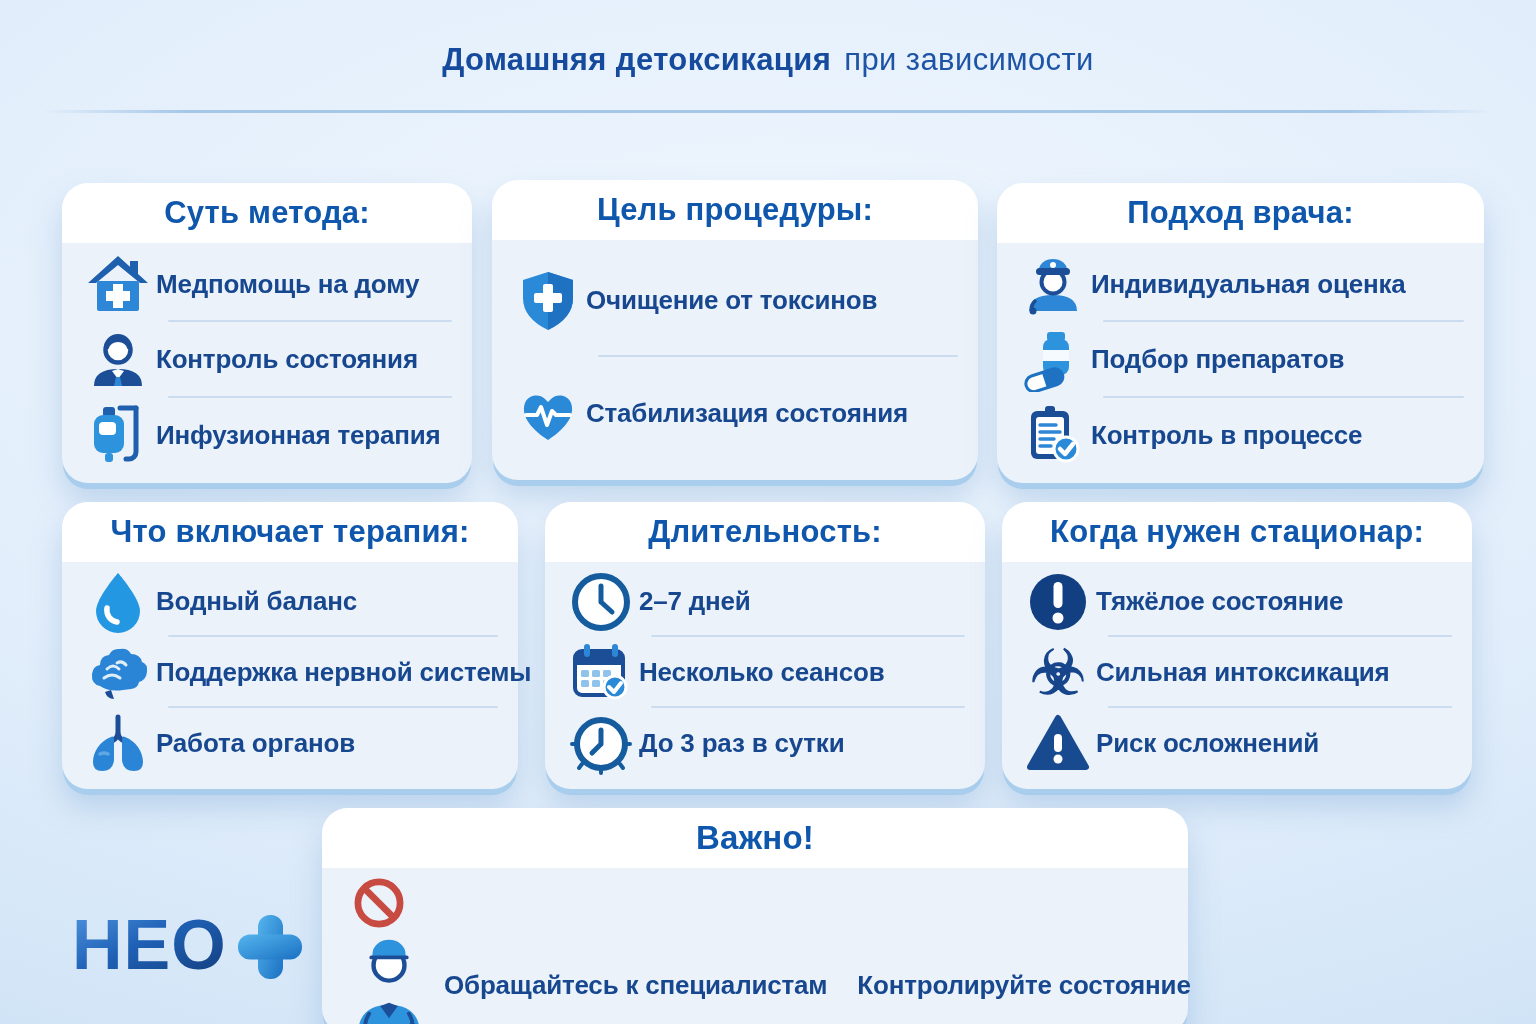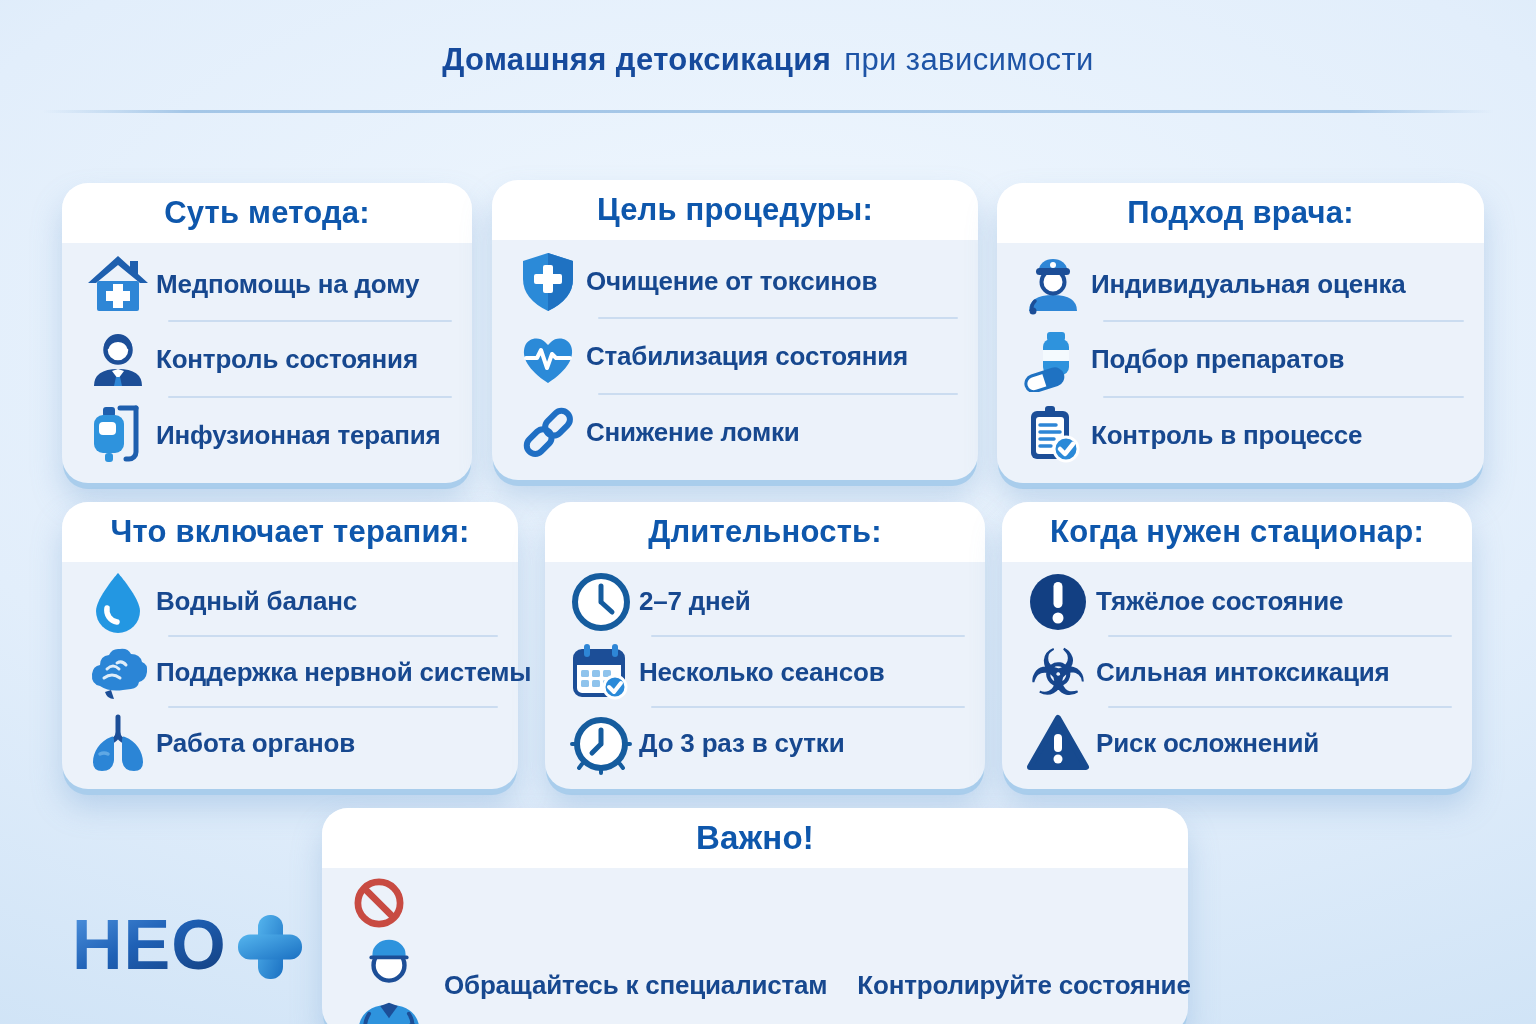--- a/index.html
+++ b/index.html
@@ -125,31 +125,20 @@
       <span class="label">Очищение от токсинов</span>
     </div>
     <div class="item">
       <span class="icon">
         <svg viewBox="0 0 64 64">
             <path d="M32 58 C12 45 5 32 9 21 c3-8 14-10 20-4 l3 3 3-3 c6-6 17-4 20 4 4 11-3 24-23 37 Z" fill="#2b8ad8"></path>
             <polyline points="10,33 21,33 25,25 31,43 36,29 40,33 54,33" fill="none" stroke="#fff" stroke-width="4" stroke-linejoin="round" stroke-linecap="round"></polyline>
           </svg>
       </span>
       <span class="label">Стабилизация состояния</span>
-    </div>
-    <div class="item">
-      <span class="icon">
-        <svg viewBox="0 0 64 64">
-            <g transform="rotate(-45 32 32)" fill="none" stroke="#1f6fc4" stroke-width="6">
-              <rect x="5" y="24" width="28" height="17" rx="8.5"></rect>
-              <rect x="31" y="24" width="28" height="17" rx="8.5"></rect>
-            </g>
-          </svg>
-      </span>
-      <span class="label">Снижение ломки</span>
     </div>
   </div>
 </section>
 
 <section class="card card-approach">
   <div class="card-header">Подход врача:</div>
   <div class="card-body">
     <div class="item">
       <span class="icon">
         <svg viewBox="0 0 64 64">

